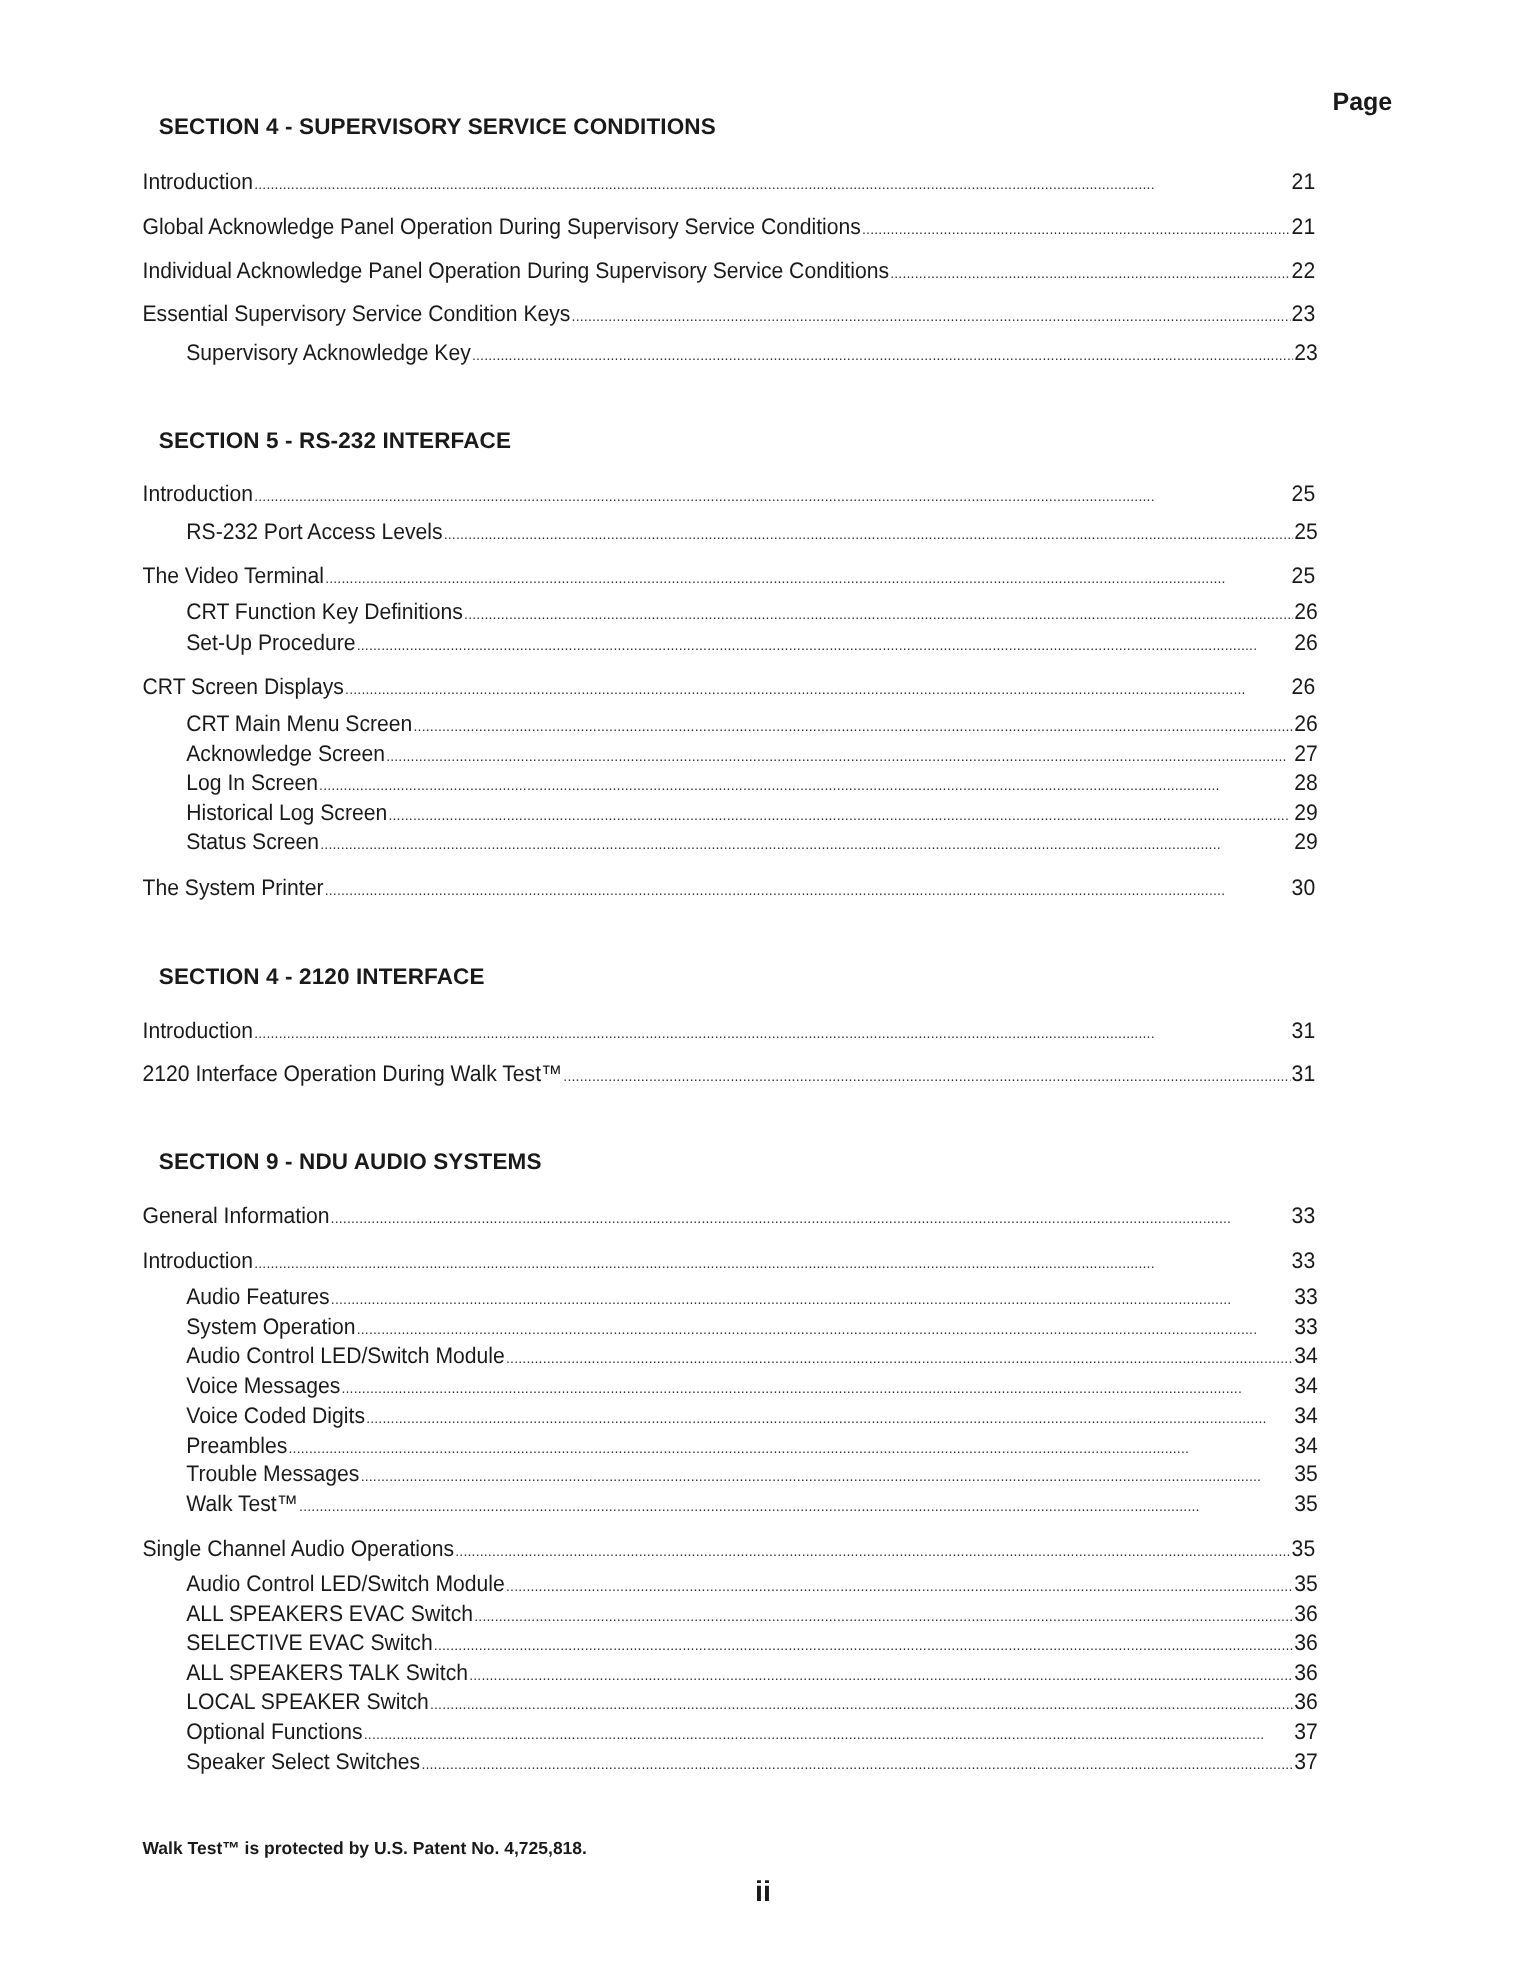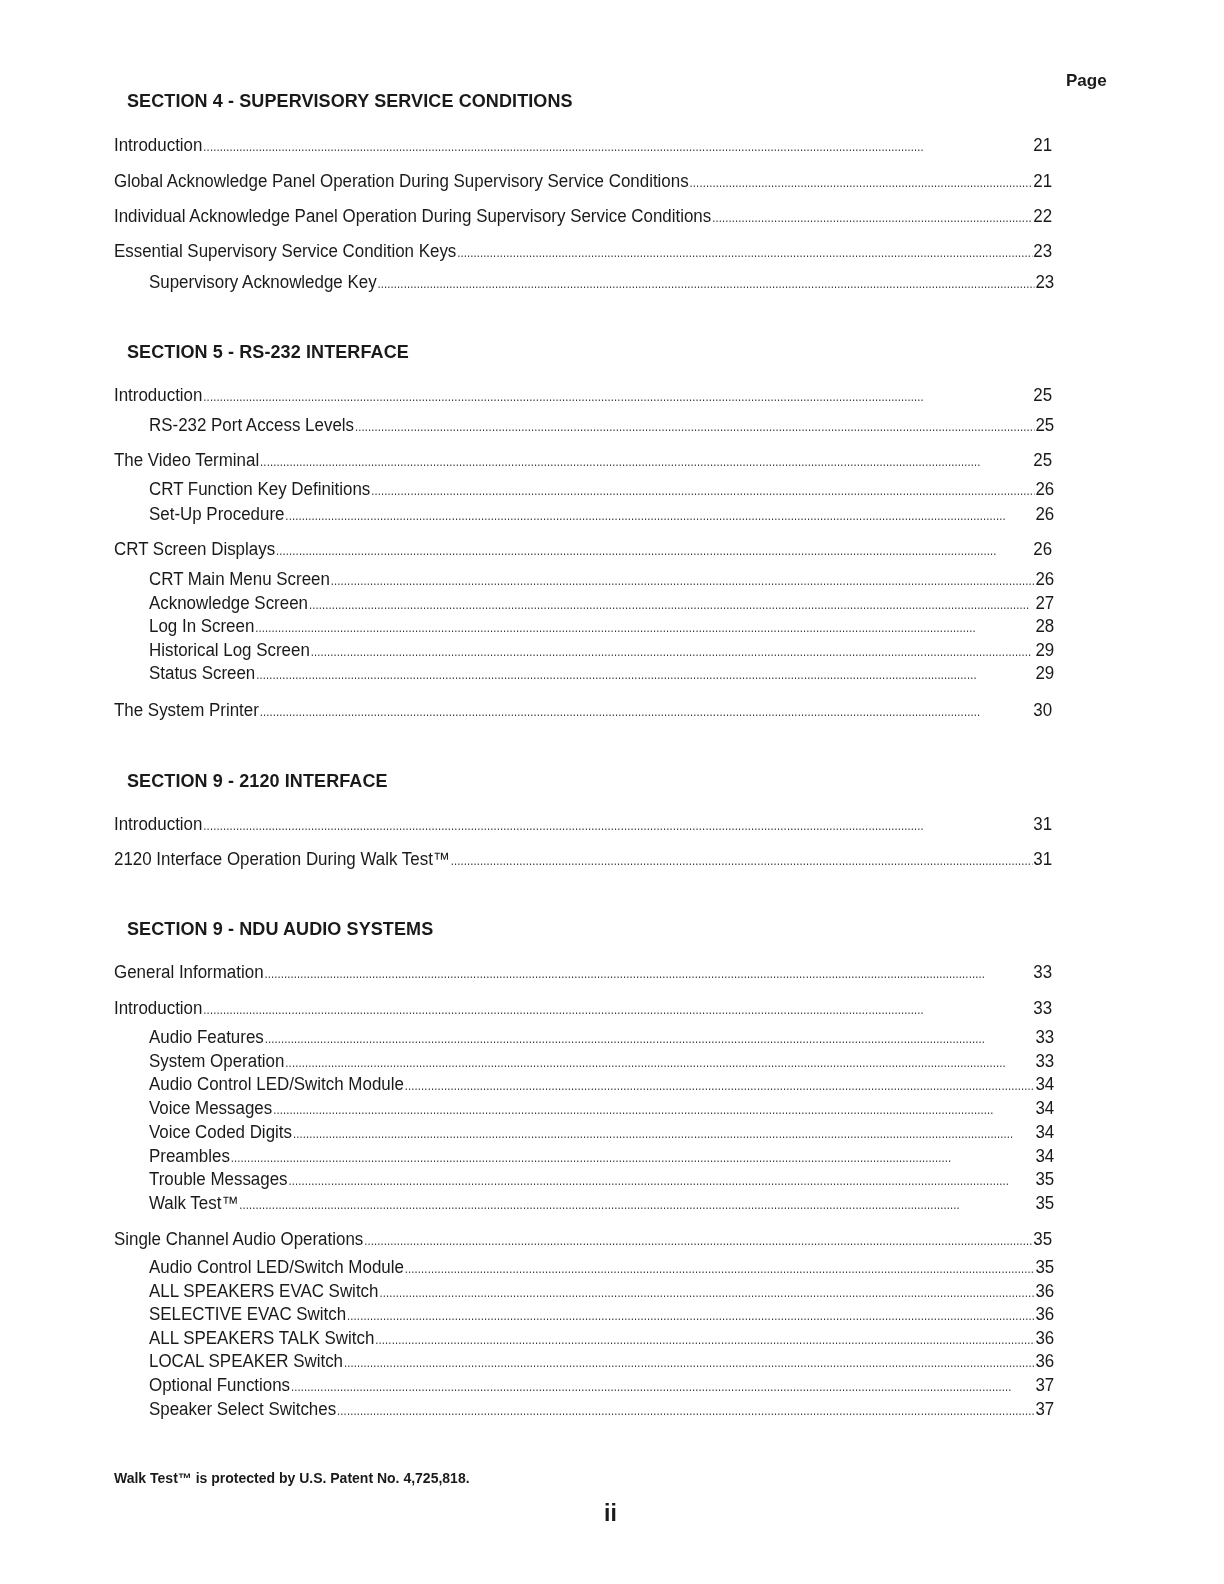--- a/index.html
+++ b/index.html
@@ -2,21 +2,21 @@
 <html><head>
 <meta charset="utf-8">
 <style>
   html, body { margin: 0; padding: 0; background: #ffffff; }
   body {
     width: 1224px; height: 1584px; position: relative; overflow: hidden;
     font-family: "Liberation Sans", sans-serif; color: #1a1a1a;
   }
   .page-label {
     position: absolute; left: 1066px; top: 71px;
-    font-weight: bold; font-size: 17px;
+    font-weight: bold; font-size: 20px;
   }
   .section-heading {
     position: absolute; left: 116px;
     font-weight: bold; font-size: 18px; letter-spacing: 0.1px; margin-left: 11px;
   }
   .entry {
     position: absolute; left: 114px; width: 998px;
     display: flex; align-items: baseline;
     font-size: 18px; line-height: 22px; white-space: nowrap;
     transform: scaleX(0.94); transform-origin: left center;
@@ -128,21 +128,21 @@
     <span class="title">Status Screen</span>
     <span class="leader"></span>
     <span class="pg">29</span>
   </div>
 <div class="entry" style="top:699px">
     <span class="title">The System Printer</span>
     <span class="leader"></span>
     <span class="pg">30</span>
   </div>
 
-<div class="section-heading" style="top:771px">SECTION 9 - 2120 INTERFACE</div>
+<div class="section-heading" style="top:771px">SECTION 4 - 2120 INTERFACE</div>
 <div class="entry" style="top:813px">
     <span class="title">Introduction</span>
     <span class="leader"></span>
     <span class="pg">31</span>
   </div>
 <div class="entry" style="top:848px">
     <span class="title">2120 Interface Operation During Walk Test™</span>
     <span class="leader"></span>
     <span class="pg">31</span>
   </div>

